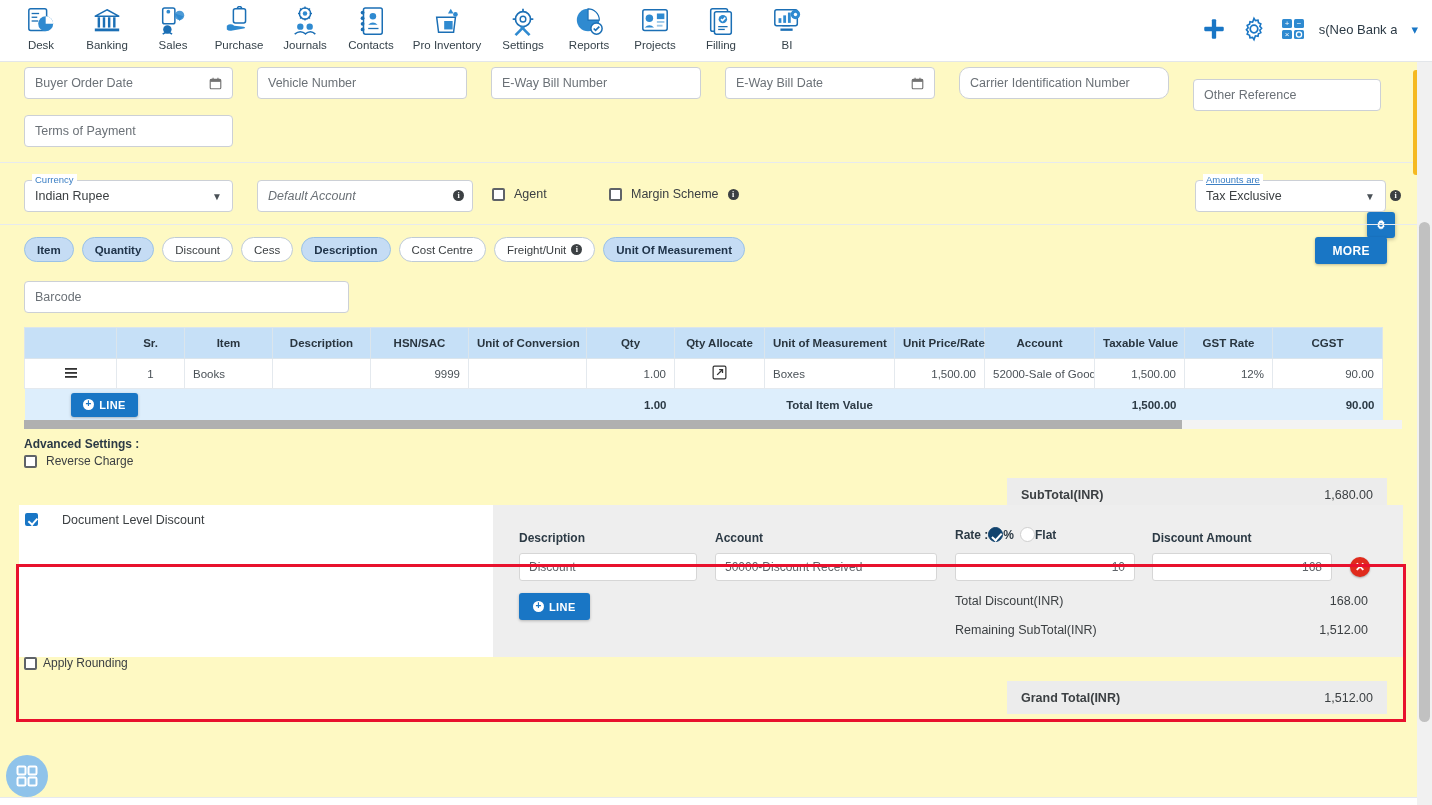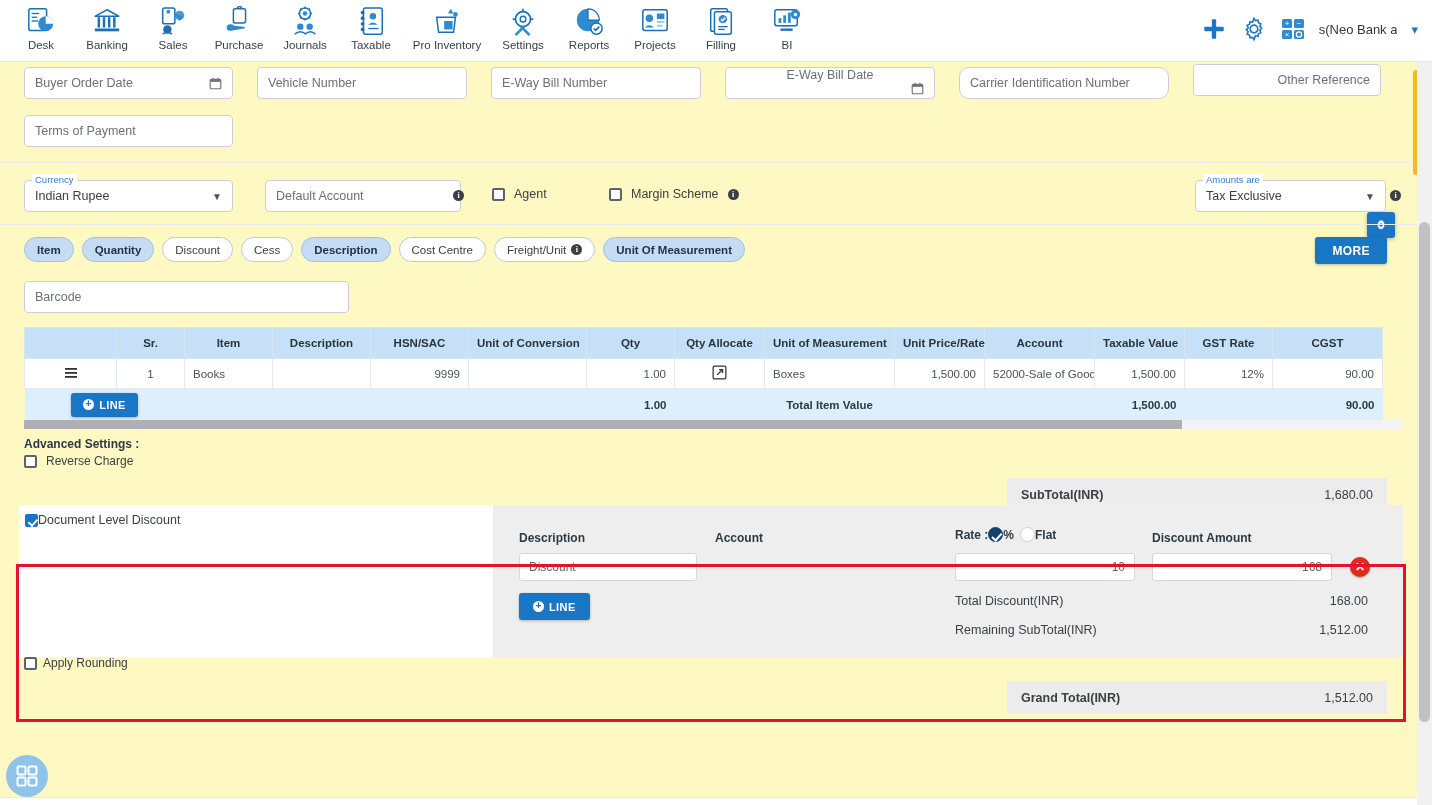--- a/index.html
+++ b/index.html
@@ -151,21 +151,21 @@
     font-size:12.5px; color:#3c4043;
   }
   .totbox .lblk { font-weight:bold; }
 
   
   .redbox {
     position:absolute; left:16px; top:502px; width:1390px; height:158px;
     border:3px solid #e8112d; background:transparent; z-index: 20; pointer-events:none;
   }
   .dl-wrap { position:absolute; left:19px; top:505px; width:1384px; height:152px; background:#fff; }
-  .dl-check { position:absolute; left:6px; top:8px; display:flex; align-items:flex-end; gap:0; font-size:12.5px; color:#3c4043; }
+  .dl-check { position:absolute; left:6px; top:8px; display:flex; align-items:flex-start; gap:24px; font-size:12.5px; color:#3c4043; }
   .dl-panel {
     position:absolute; left:474px; top:0px; width:910px; height:152px; background:#eeeeee;
   }
   .dl-col-h { position:absolute; font-size:12px; font-weight:bold; color:#2c3a45; top:26px; }
   .dl-input {
     position:absolute; top:48px; height:28px; border:1px solid #d6d6d6; border-radius:3px; background:#fff;
     display:flex; align-items:center; padding:0 9px; font-size:12px; color:#5f6368;
   }
   .dl-input.num { justify-content:flex-end; }
   .radio { width:15px; height:15px; border-radius:50%; background:#fff; border:1px solid #cfcfcf; display:inline-block; position:relative; cursor:pointer; }
@@ -274,21 +274,21 @@
           <circle cx="18" cy="11" r="3.5" fill="#2f8ad0"></circle>
           <path d="M13 20 q5 -5 10 0 z" fill="#2f8ad0"></path>
           <g fill="#1b6fb5">
               <circle cx="7" cy="7" r="2"></circle>
               <circle cx="7" cy="13" r="2"></circle>
               <circle cx="7" cy="19" r="2"></circle>
               <circle cx="7" cy="25" r="2"></circle>
             </g>
           <line x1="13" y1="24" x2="24" y2="24" stroke="#1b6fb5" stroke-width="1.4"></line>
         </svg>
-        <span class="lbl">Taxable</span>
+        <span class="lbl">Contacts</span>
       </div>
 
       <div class="nav-item wide">
         <svg class="ic" viewBox="0 0 32 32">
           <path d="M5 12 h20 l-2 16 h-16 z" fill="#fff" stroke="#1b6fb5" stroke-width="1.6"></path>
           <rect x="13" y="16" width="9" height="9" fill="#2f8ad0"></rect>
           <path d="M20 3 l3 5 -6 0 z" fill="#2f8ad0"></path>
           <circle cx="25" cy="9" r="2.5" fill="#2f8ad0"></circle>
         </svg>
         <span class="lbl">Pro Inventory</span>
@@ -400,35 +400,35 @@
     </div>
 
     <div class="fld" style="left:257px; top:5px; width:210px;">
       <span class="ph">Vehicle Number</span>
     </div>
 
     <div class="fld" style="left:491px; top:5px; width:210px;">
       <span class="ph">E-Way Bill Number</span>
     </div>
 
-    <div class="fld" style="left:725px; top:5px; width:210px;flex-direction:column;">
+    <div class="fld" style="left:725px; top:5px; width:210px;">
       <span class="ph">E-Way Bill Date</span>
       <svg class="cal" viewBox="0 0 16 16">
         <rect x="1.5" y="3" width="13" height="11.5" rx="1.2" fill="none" stroke="#444" stroke-width="1.4"></rect>
         <rect x="1.5" y="3" width="13" height="3" fill="#444"></rect>
         <line x1="5" y1="1" x2="5" y2="4" stroke="#444" stroke-width="1.4"></line>
         <line x1="11" y1="1" x2="11" y2="4" stroke="#444" stroke-width="1.4"></line>
       </svg>
     </div>
 
     <div class="fld" style="left:959px; top:5px; width:210px;border-radius:10px;">
       <span class="ph">Carrier Identification Number</span>
     </div>
 
-    <div class="fld" style="left:1193px; top:2px; width:188px;justify-content:flex-end;">
+    <div class="fld" style="left:1193px; top:17px; width:188px;">
       <span class="ph">Other Reference</span>
     </div>
 
     <div class="fld" style="left:24px; top:53px; width:209px;">
       <span class="ph">Terms of Payment</span>
     </div>
 
     <div class="divider" style="top:100px;"></div>
 
     <div class="gear-fab">
@@ -438,37 +438,37 @@
         <circle cx="12" cy="12" r="3.1" fill="#1976c5"></circle>
       </svg>
     </div>
 
     <span class="flabel" style="left:32px; top:112px;">Currency</span>
     <div class="fld" style="left:24px; top:118px; width:209px;">
       <span class="val">Indian Rupee</span>
       <span class="dd">▼</span>
     </div>
 
-    <div class="fld" style="left:265px; top:118px; width:196px;">
+    <div class="fld" style="left:257px; top:118px; width:216px;font-style:italic;">
       <span class="ph">Default Account</span>
     </div>
     <span class="infoi" style="position:absolute; left:453px; top:128px;">i</span>
 
     <div style="position:absolute; left:492px; top:125px; display:flex; align-items:center; gap:9px;">
       <span class="cbx"></span>
       <span style="font-size:12.5px;">Agent</span>
     </div>
 
     <div style="position:absolute; left:609px; top:125px; display:flex; align-items:center; gap:9px;">
       <span class="cbx"></span>
       <span style="font-size:12.5px;">Margin Scheme</span>
       <span class="infoi">i</span>
     </div>
 
-    <span class="flabel" style="left:1203px; top:112px;">Amounts are</span>
+    <span class="flabel" style="left:1203px; top:112px;text-decoration:underline;">Amounts are</span>
     <div class="fld" style="left:1195px; top:118px; width:191px;">
       <span class="val">Tax Exclusive</span>
       <span class="dd">▼</span>
     </div>
     <span class="infoi" style="position:absolute; left:1390px; top:128px;">i</span>
 
     <div class="divider" style="top:162px;"></div>
 
     <div class="pillrow" style="top:175px;">
       <div class="pill active">
@@ -632,20 +632,23 @@
           <span class="radio" style="margin-left:6px;"></span>
           <span style="font-size:12px; font-weight:bold; color:#2c3a45;">Flat</span>
         </div>
 
         <span class="dl-col-h" style="left:659px;">Discount Amount</span>
 
         <div class="dl-input" style="left:26px; width:178px;">
           <span>Discount</span>
         </div>
 
+        <div class="dl-input" style="left:222px; width:222px;">
+          <span>50000-Discount Received</span>
+        </div>
 
         <div class="dl-input num" style="left:462px; width:180px;">
           <span>10</span>
         </div>
 
         <div class="dl-input num" style="left:659px; width:180px;">
           <span>168</span>
         </div>
 
         <div class="del-btn" style="left:857px; top:52px;">

